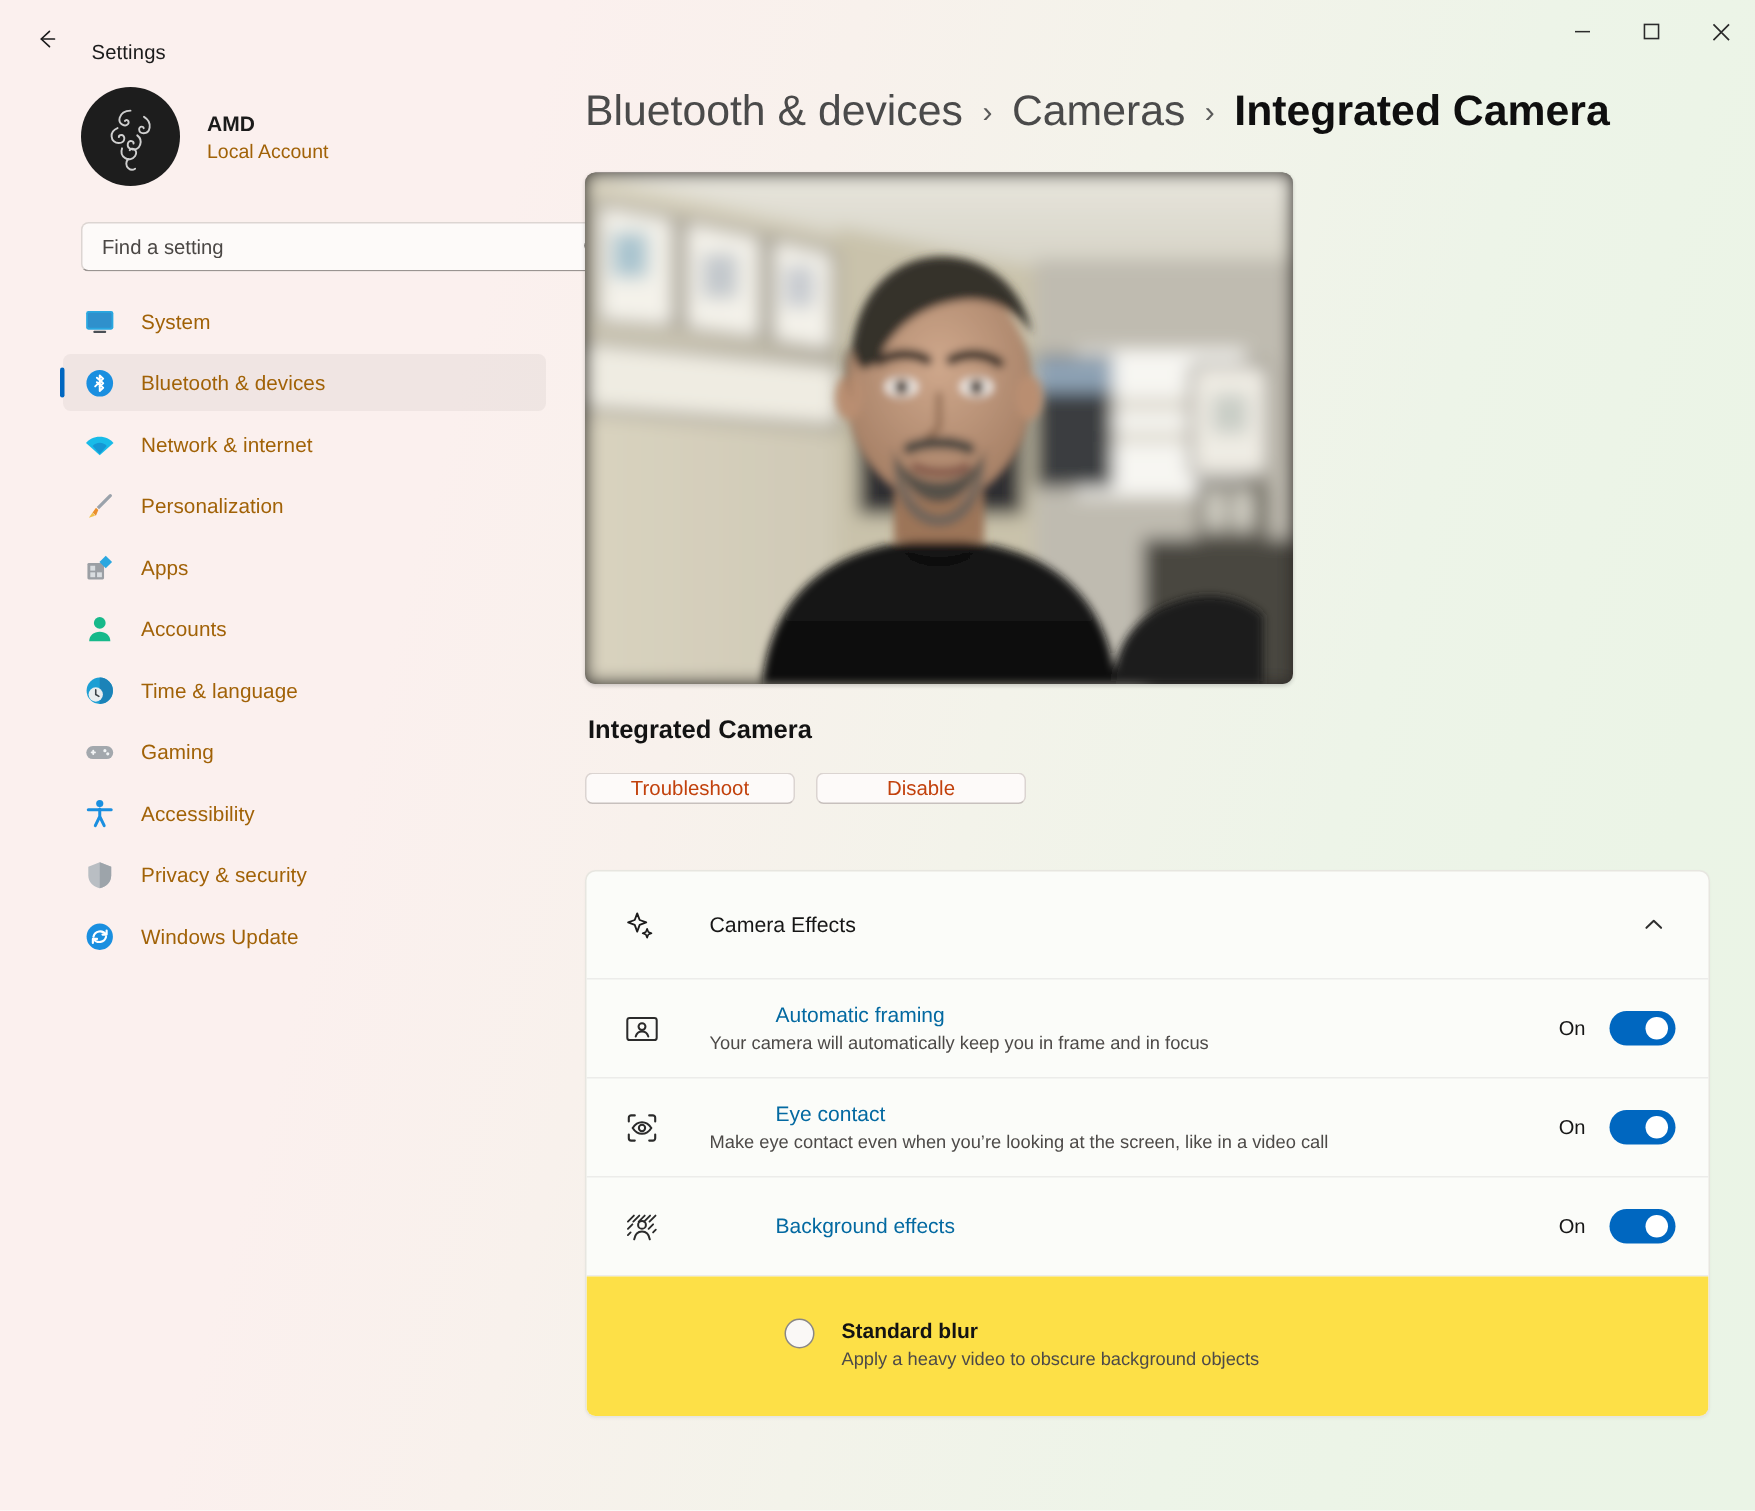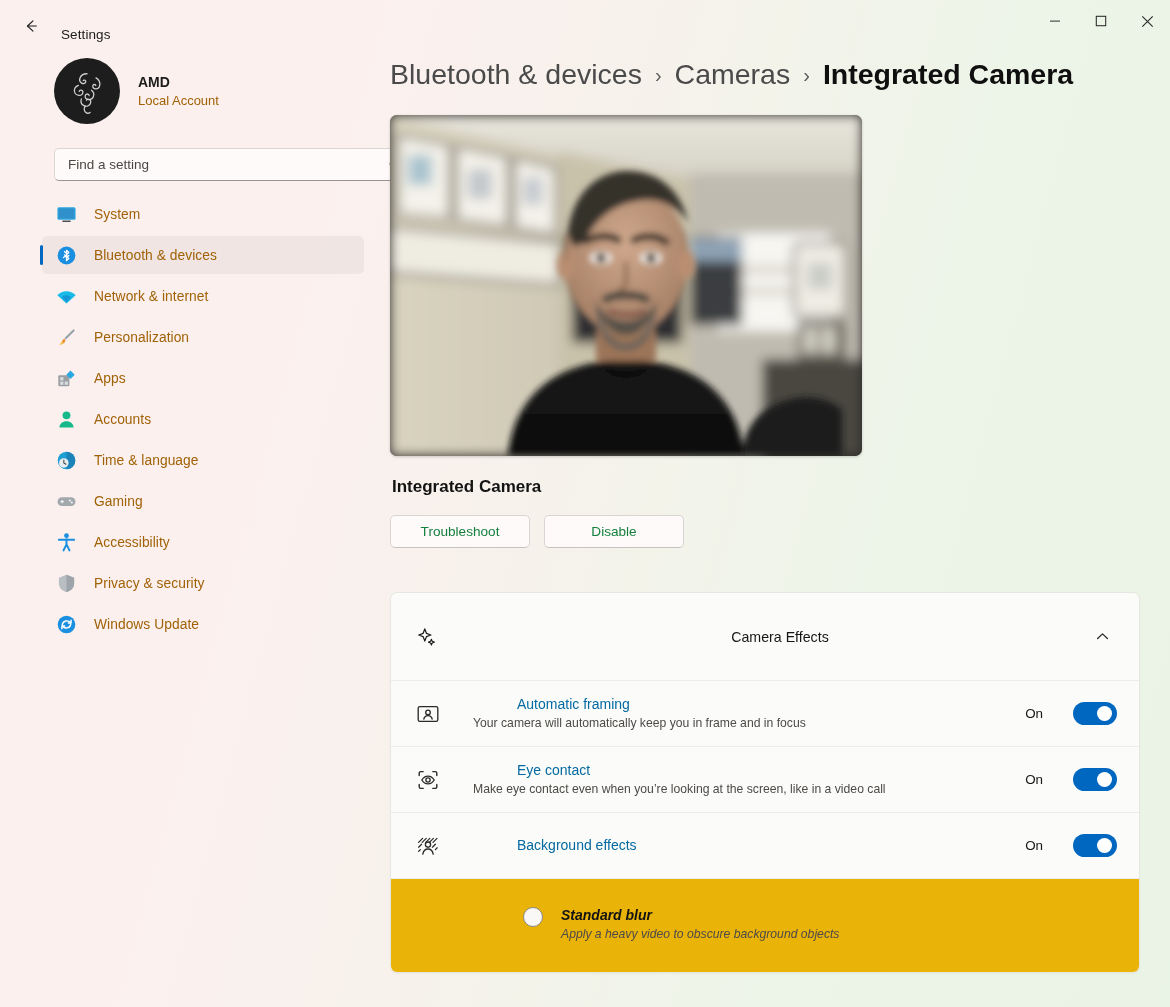--- a/index.html
+++ b/index.html
@@ -206,48 +206,47 @@
   .device-name {
     font-size: 17px;
     font-weight: bold;
     color: #131313;
     margin: 21px 0 18px 2px;
   }
 
   .btn-row { display: flex; gap: 14px; margin-bottom: 44px; }
   .btn {
     min-width: 140px;
-    height: 33px;
+    height: 21px;
     padding: 0 20px;
     background: #fdfaf9;
     border: 1px solid #dbd4d1;
     border-bottom-color: #c7c0bd;
     border-radius: 5px;
     font-family: inherit;
     font-size: 13.6px;
-    color: #15803d;
+    color: #c2410c;
     cursor: pointer;
   }
 
   
   .card {
     background: #fbfcf9;
     border: 1px solid #e7e6e0;
     border-radius: 7px;
     overflow: hidden;
     box-shadow: 0 1px 2px rgba(0,0,0,.035);
   }
   .card-header {
-    height: 88px;
+    height: 72px;
     display: flex;
     align-items: center;
     padding: 0 22px 0 22px;
     cursor: pointer;
     border-bottom: 1px solid #ececea;
-    text-align: center;
   }
   .card-header .hdr-icon {
     width: 28px; flex: 0 0 28px;
     display: flex; align-items: center; justify-content: center;
     margin-right: 32px;
   }
   .card-header .hdr-title {
     font-size: 14.2px;
     color: #161616;
     flex: 1;
@@ -281,21 +280,21 @@
   }
   .row-desc {
     font-size: 12.2px;
     color: #4d4a48;
     line-height: 1.45;
     margin-top: 1px;
   }
   .row-right {
     display: flex;
     align-items: center;
-    gap: 30px;
+    gap: 16px;
     flex: 0 0 auto;
     margin-left: 16px;
   }
   .toggle-state {
     font-size: 13.4px;
     color: #161616;
   }
   .toggle {
     width: 44px; height: 23px;
     border-radius: 12px;
@@ -309,22 +308,21 @@
     width: 15px; height: 15px;
     border-radius: 50%;
     background: #fff;
     top: 4px;
     right: 5px;
   }
 
   
   .radio-block {
     padding: 20px 22px 22px 22px;
-    background: #eab308;
-    font-style: italic;
+    background: #fde047;
   }
   .radio-row {
     display: flex;
     align-items: flex-start;
     padding: 6px 0 6px 0;
     margin-left: 110px;
     cursor: pointer;
   }
   .radio {
     width: 20px; height: 20px;

